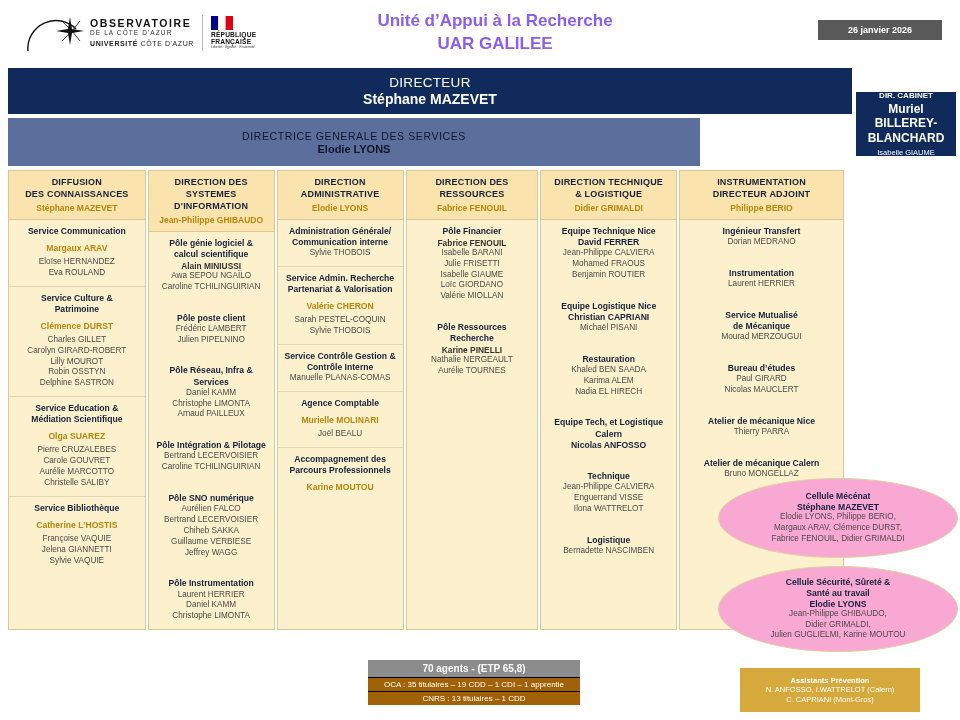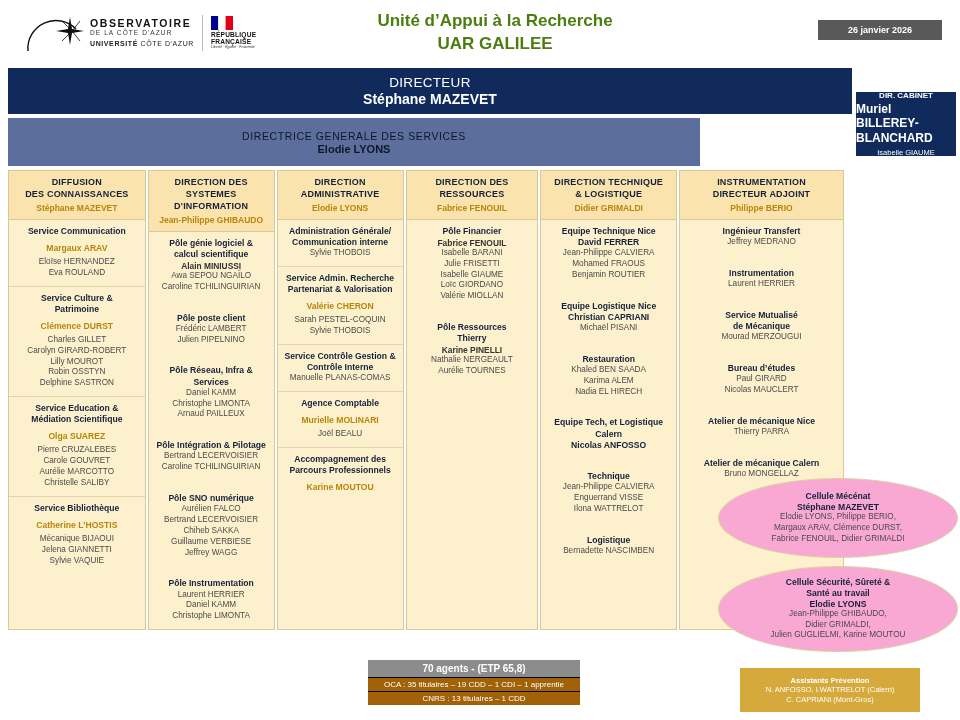--- a/index.html
+++ b/index.html
@@ -15,42 +15,42 @@
   .logo-l2{font-size:6.5px;letter-spacing:1.1px;color:#333;margin-top:1px;}
   .logo-l3{font-size:7px;letter-spacing:.6px;color:#222;margin-top:3px;}
   .logo-l3 b{font-weight:bold;}
   #logo-div{width:1px;height:36px;background:#bbb;margin:0 8px;}
   #rf-block{line-height:1.0;}
   .rf-flag{width:22px;height:14px;display:block;margin-bottom:2px;}
   .rf-t{font-size:6.6px;font-weight:bold;color:#111;letter-spacing:.2px;}
   .rf-s{font-size:3.6px;color:#333;margin-top:1px;font-style:italic;}
 
   #title-block{position:absolute;left:330px;top:10px;width:330px;text-align:center;
-    color:#4d7c0f;font-size:17px;font-weight:bold;line-height:1.35;}
+    color:#8b5cf6;font-size:17px;font-weight:bold;line-height:1.35;}
 
   #date-badge{position:absolute;left:818px;top:20px;width:124px;height:20px;
     background:#595959;color:#fff;font-size:9px;font-weight:bold;
     display:flex;align-items:center;justify-content:center;}
 
   
   #director-bar{position:absolute;left:8px;top:68px;width:844px;height:46px;
     background:#102a5c;color:#fff;display:flex;flex-direction:column;
     align-items:center;justify-content:center;}
   #director-bar .role{font-size:13.5px;letter-spacing:.3px;}
   #director-bar .name{font-size:14px;font-weight:bold;margin-top:1px;}
 
   #dgs-bar{position:absolute;left:8px;top:118px;width:692px;height:48px;
     background:#5b6e9c;color:#0f172a;display:flex;flex-direction:column;
     align-items:center;justify-content:center;}
   #dgs-bar .role{font-size:10.5px;letter-spacing:.6px;}
   #dgs-bar .name{font-size:11px;font-weight:bold;margin-top:1px;}
 
   #cabinet-box{position:absolute;left:856px;top:92px;width:100px;height:64px;
     background:#102a5c;color:#fff;display:flex;flex-direction:column;
-    align-items:center;justify-content:center;line-height:1.2;}
+    align-items:center;justify-content:center;text-align:center;line-height:1.2;}
   #cabinet-box .role{font-size:8px;font-weight:bold;}
   #cabinet-box .name{font-size:12px;font-weight:bold;margin-top:1px;}
   #cabinet-box .sub{font-size:7.5px;margin-top:3px;}
 
   
   #cols{position:absolute;left:8px;top:170px;width:836px;display:flex;gap:2px;}
   .col{background:#fdf0cd;border:1px solid #d8c89a;box-sizing:border-box;}
   .col.c1{width:141px;}
   .col.c2{width:130px;}
   .col.c3{width:130px;}
@@ -195,21 +195,21 @@
           <div>Aurélie MARCOTTO</div>
           <div>Christelle SALIBY</div>
         </div>
       </div>
       <div class="grp">
         <div class="g-ttl">
           <div>Service Bibliothèque</div>
         </div>
         <div class="g-lead">Catherine L’HOSTIS</div>
         <div class="g-mem">
-          <div>Mécanique BIJAOUI</div>
+          <div>Françoise VAQUIE</div>
           <div>Jelena GIANNETTI</div>
           <div>Sylvie VAQUIE</div>
         </div>
       </div>
     </div>
     <div class="col c2">
       <div class="col-head">
         <div class="ttl">
           <div>DIRECTION DES</div>
           <div>SYSTEMES</div>
@@ -357,21 +357,21 @@
           <div>Julie FRISETTI</div>
           <div>Isabelle GIAUME</div>
           <div>Loïc GIORDANO</div>
           <div>Valérie MIOLLAN</div>
         </div>
       </div>
       <div class="sp"></div>
       <div class="grp nb">
         <div class="g-ttl">
           <div>Pôle Ressources</div>
-          <div>Thierry</div>
+          <div>Recherche</div>
         </div>
         <div class="g-lead2">Karine PINELLI</div>
         <div class="g-mem">
           <div>Nathalie NERGEAULT</div>
           <div>Aurélie TOURNES</div>
         </div>
       </div>
     </div>
     <div class="col c5">
       <div class="col-head">
@@ -448,21 +448,21 @@
           <div>INSTRUMENTATION</div>
           <div>DIRECTEUR ADJOINT</div>
         </div>
         <div class="lead">Philippe BERIO</div>
       </div>
       <div class="grp nb">
         <div class="g-ttl">
           <div>Ingénieur Transfert</div>
         </div>
         <div class="g-mem">
-          <div>Jeffrey MEDRANO</div>
+          <div>Dorian MEDRANO</div>
         </div>
       </div>
       <div class="sp"></div>
       <div class="grp nb">
         <div class="g-ttl">
           <div>Instrumentation</div>
         </div>
         <div class="g-mem">
           <div>Laurent HERRIER</div>
         </div>

